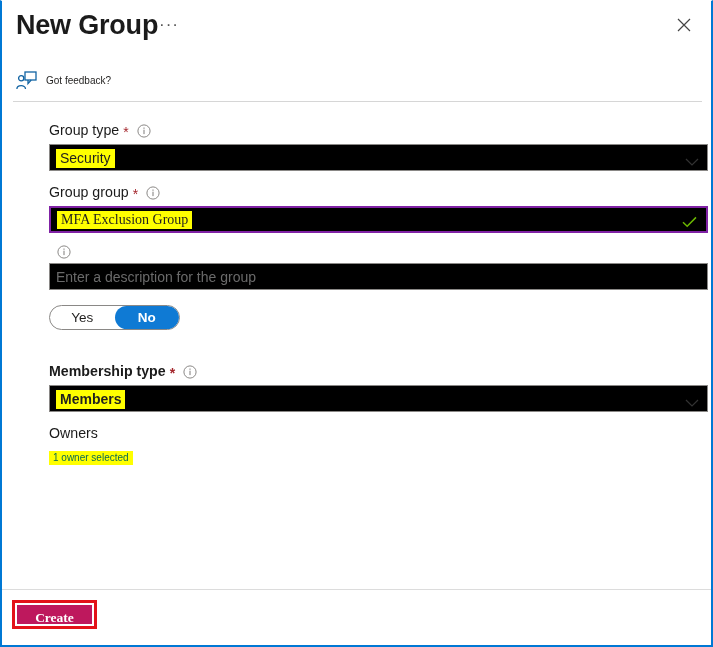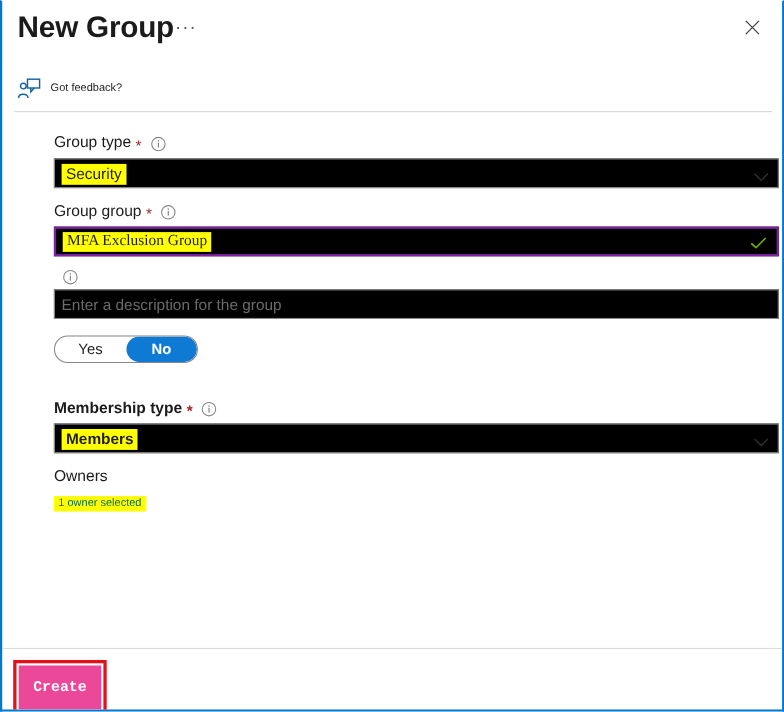--- a/index.html
+++ b/index.html
@@ -249,28 +249,28 @@
     position: absolute;
     left: 10px;
     top: 10px;
     box-sizing: border-box;
     border: 3px solid #e31219;
     padding: 2px;
     background: transparent;
   }
   .create-btn {
     width: 75px;
-    height: 40px;
-    background: #ec4899;
+    height: 19px;
+    background: #be185d;
     color: #ffffff;
     font-size: 13.5px;
     font-weight: 700;
     border: none;
     cursor: pointer;
-    font-family: Liberation Mono, monospace;
+    font-family: Liberation Serif, serif;
     display: block;
     line-height: 25px;
     text-align: center;
     padding: 0;
   }
 </style>
 </head>
 <body>
 
 <div id="blade">

